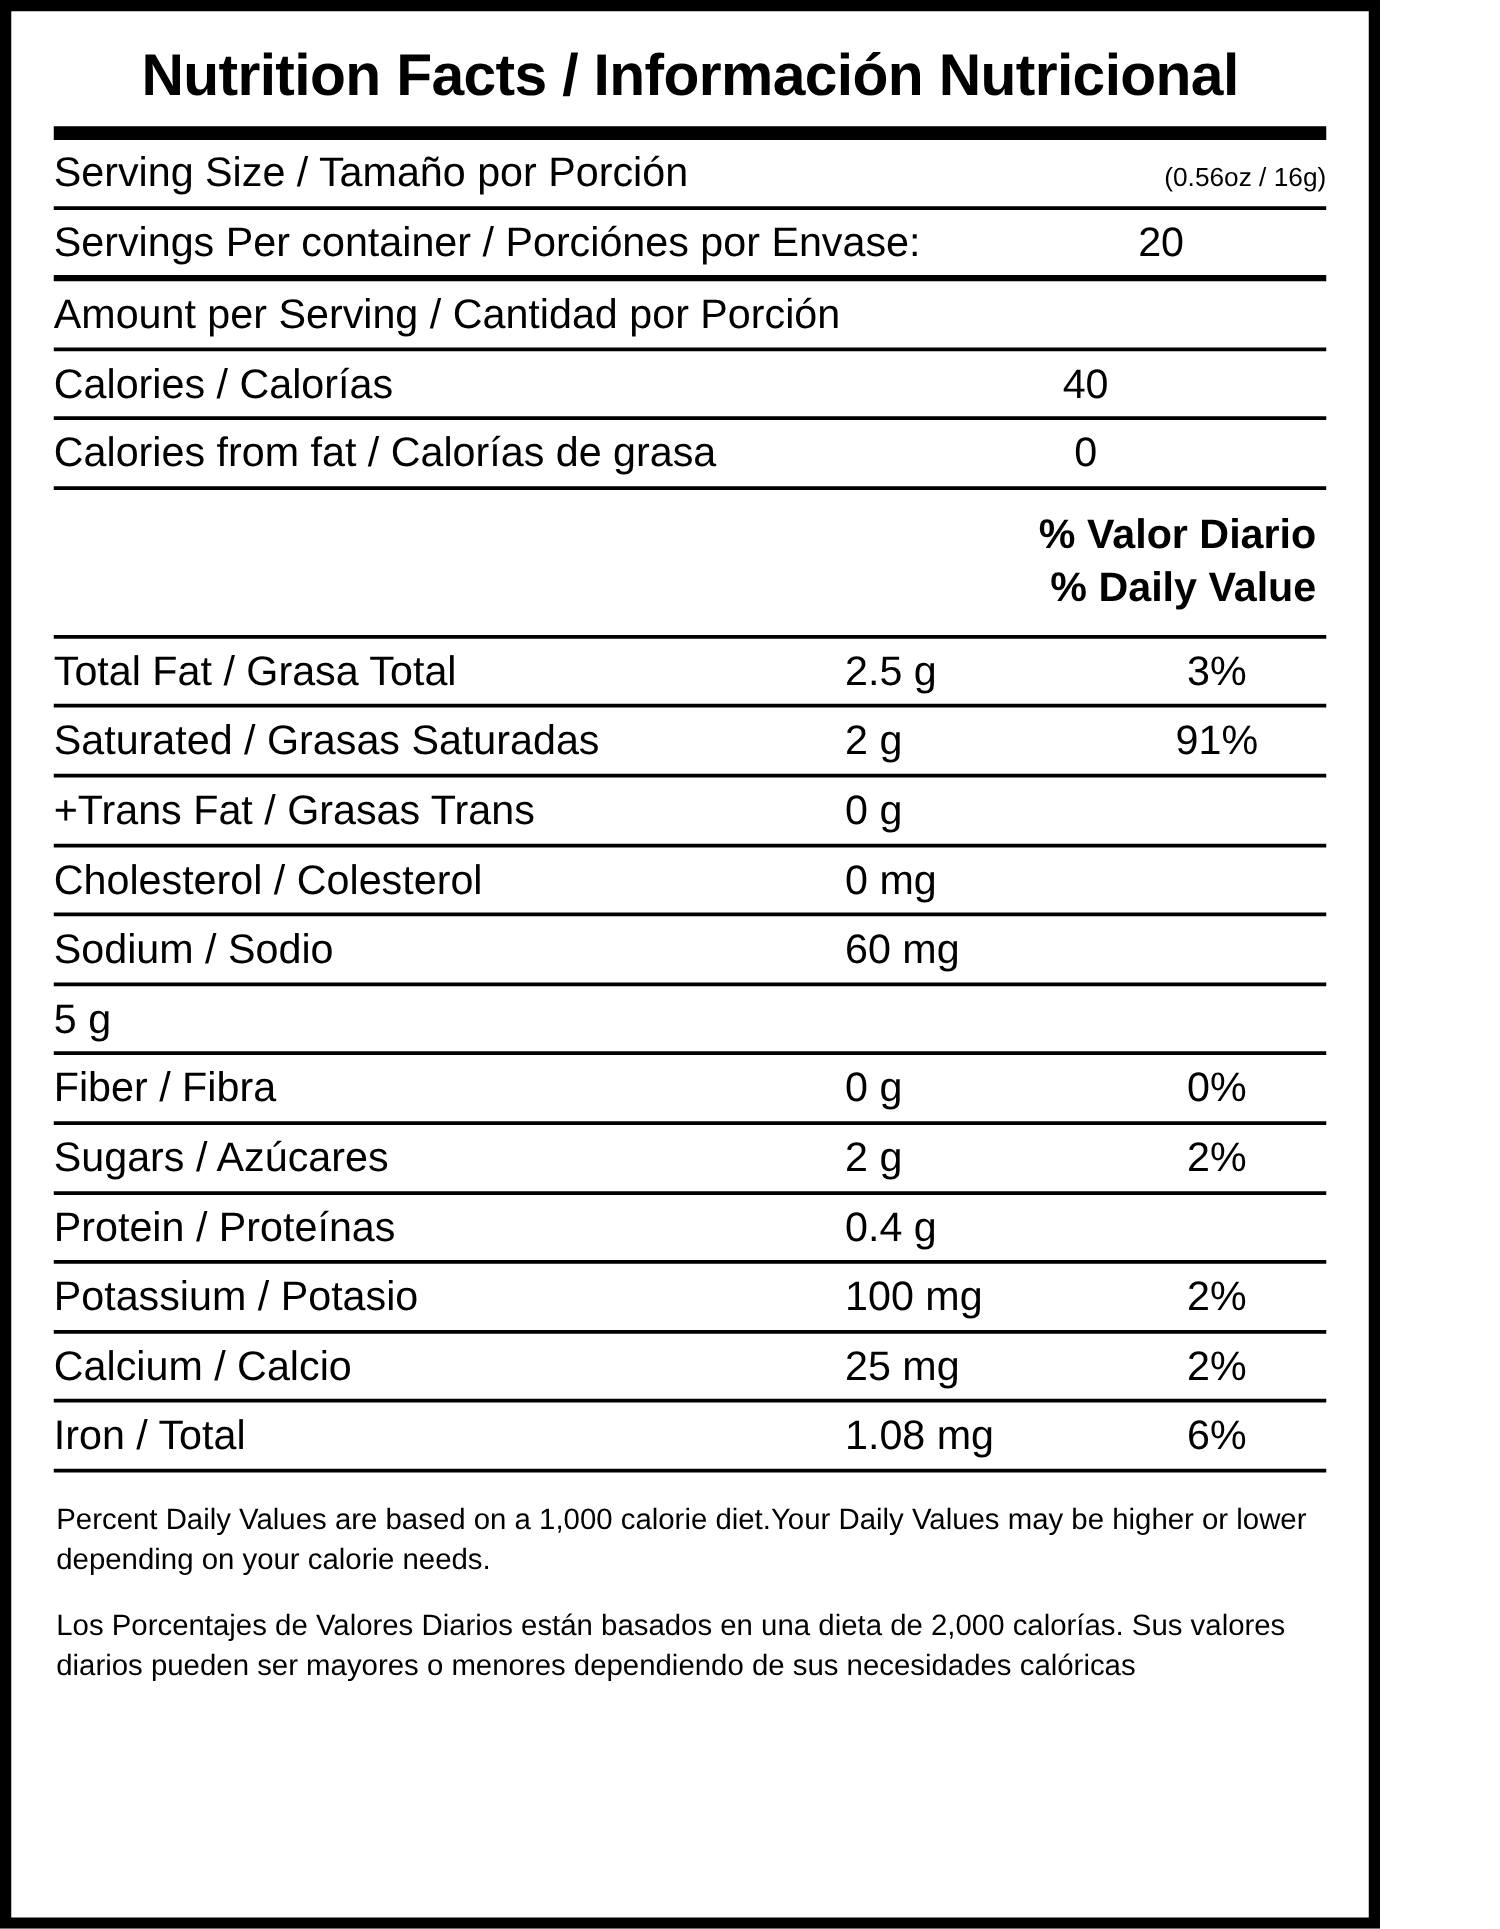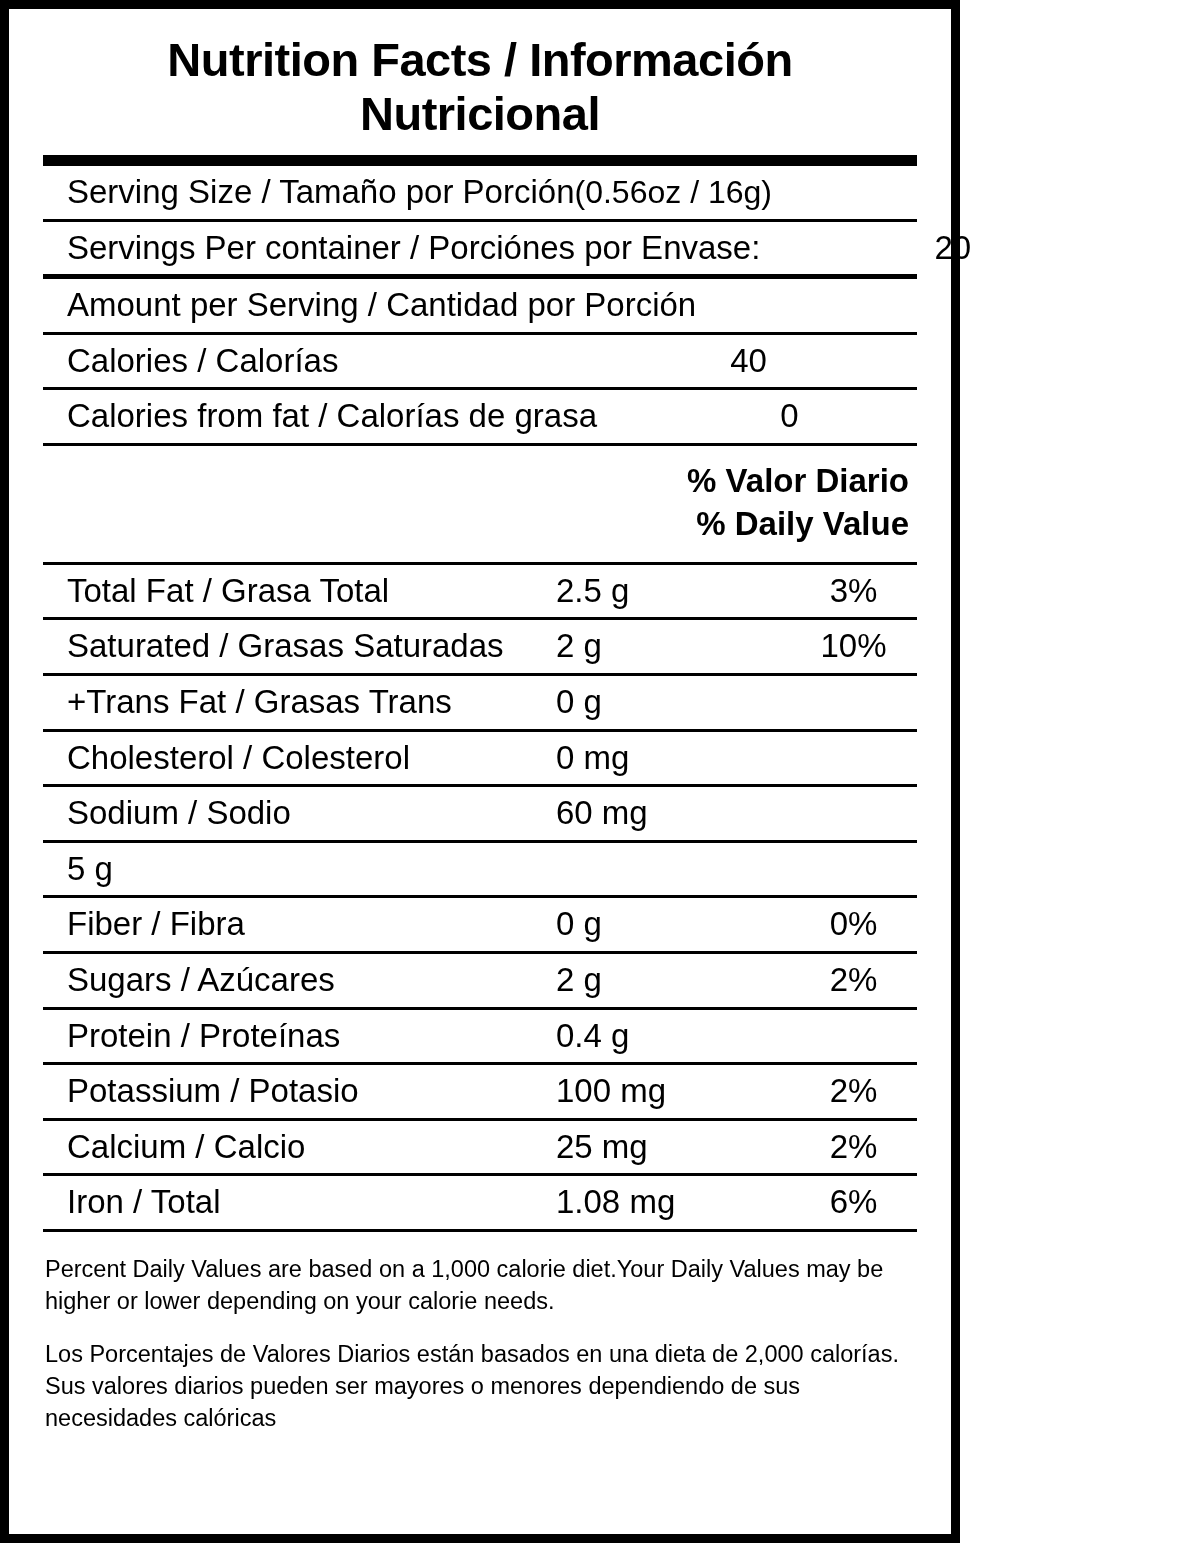--- a/index.html
+++ b/index.html
@@ -9,21 +9,21 @@
   }
   body {
     width: 1200px;
     height: 1543px;
     font-family: "Liberation Sans", sans-serif;
     color: #000000;
     -webkit-font-smoothing: antialiased;
   }
   .panel {
     box-sizing: border-box;
-    width: 960px;
+    width: 1104px;
     height: 1543px;
     border: 9px solid #000000;
     padding: 14px 24px 10px 24px;
     background: #ffffff;
   }
   .inner {
     box-sizing: border-box;
     width: 100%;
     padding: 0 10px;
   }
@@ -51,39 +51,38 @@
     margin: 0;
   }
   .row {
     display: flex;
     align-items: baseline;
     width: 100%;
     box-sizing: border-box;
     padding: 6px 0 7px 0;
     font-size: 33px;
     line-height: 1.2;
-    margin-left: 24px;
   }
   .row .label {
     flex: 1 1 auto;
     text-align: left;
     white-space: nowrap;
   }
   .row .amount {
     flex: 0 0 210px;
   }
   .row .dv {
     flex: 0 0 175px;
     text-align: center;
   }
   .row.bold .label { font-weight: normal; }
   .serving .amount {
     flex: 0 0 385px;
-    text-align: left;
-    font-size: 32px;
+    text-align: right;
+    font-size: 21px;
   }
   .servings .amount {
     flex: 0 0 385px;
     text-align: center;
   }
   .cal .amount {
     flex: 0 0 385px;
     text-align: center;
   }
   .dv-header {
@@ -166,21 +165,21 @@
     <div class="row">
       <span class="label">Total Fat / Grasa Total</span>
       <span class="amount">2.5 g</span>
       <span class="dv">3%</span>
     </div>
     <div class="rule-thin"></div>
 
     <div class="row">
       <span class="label">Saturated / Grasas Saturadas</span>
       <span class="amount">2 g</span>
-      <span class="dv">10%</span>
+      <span class="dv">91%</span>
     </div>
     <div class="rule-thin"></div>
 
     <div class="row">
       <span class="label">+Trans Fat / Grasas Trans</span>
       <span class="amount">0 g</span>
       <span class="dv"></span>
     </div>
     <div class="rule-thin"></div>
 

